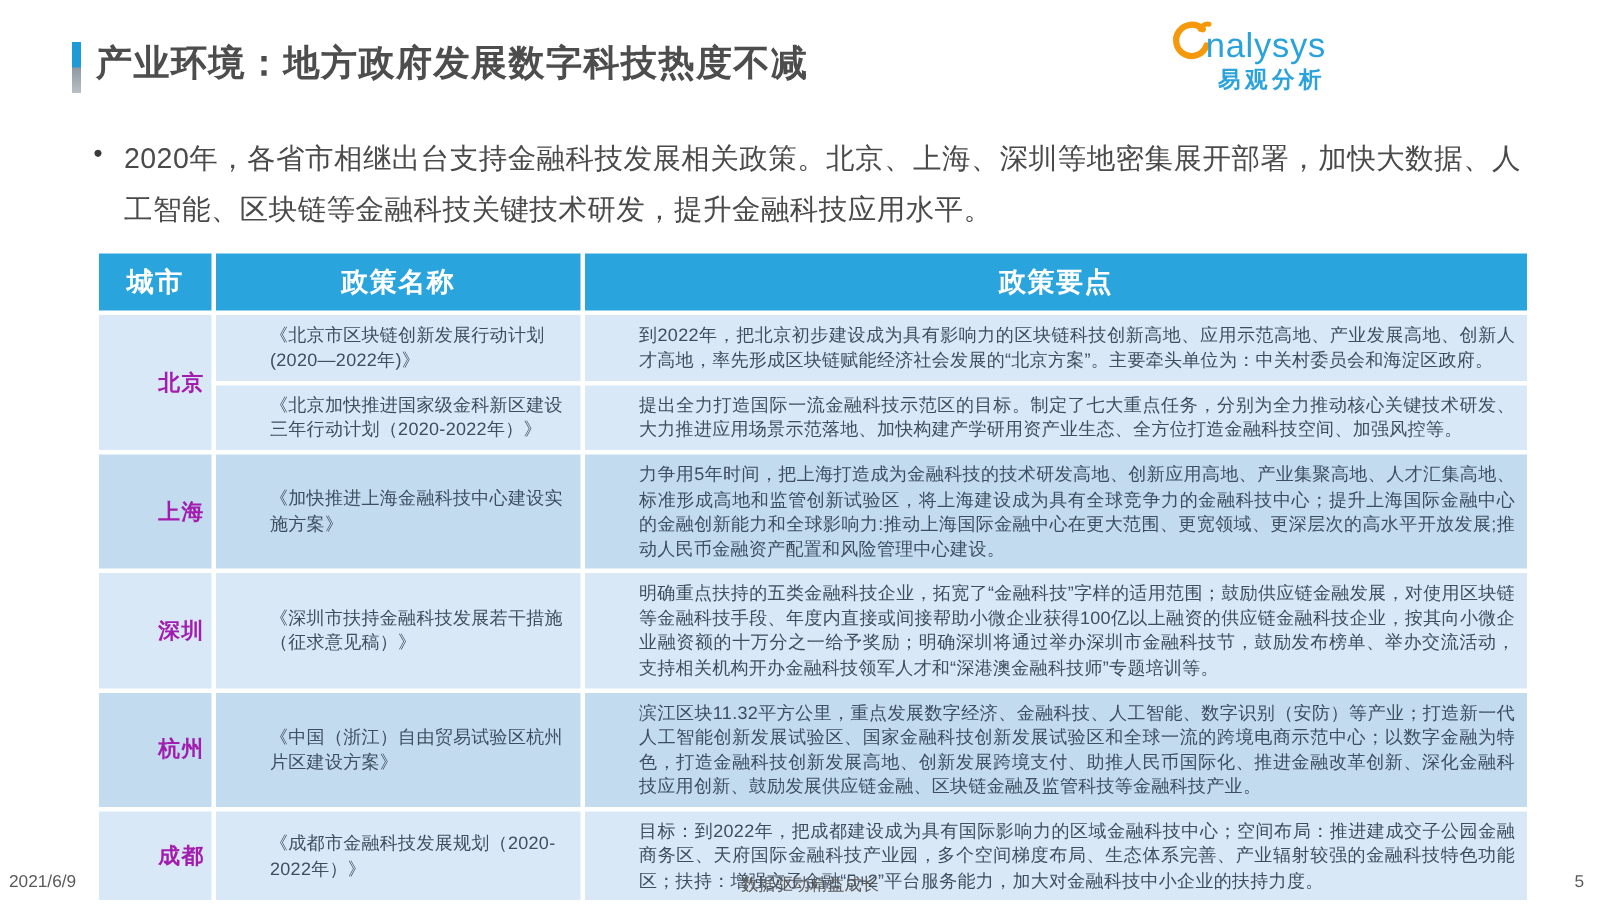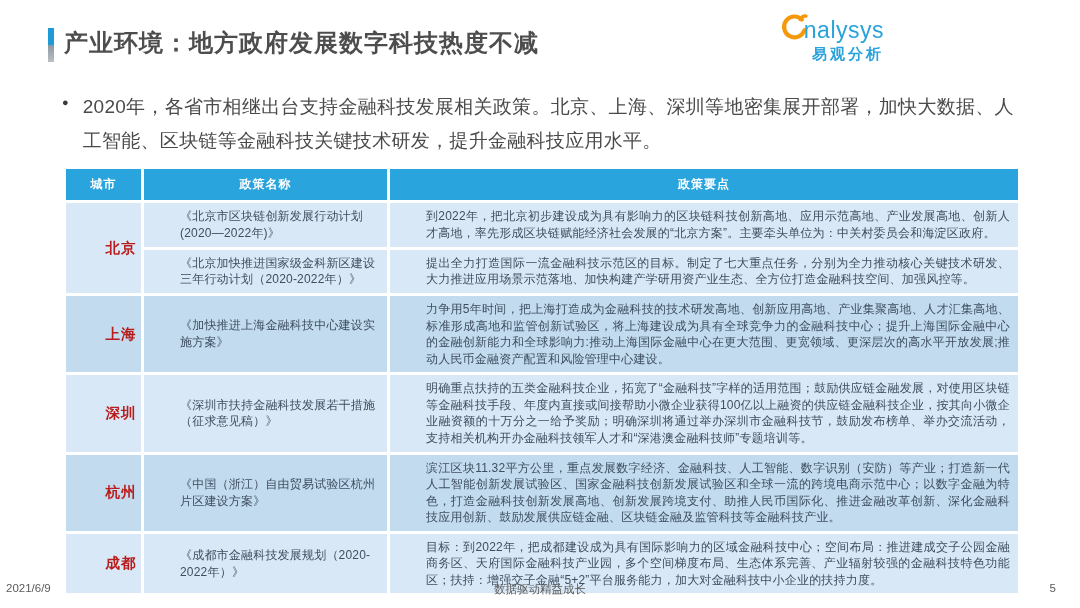--- a/index.html
+++ b/index.html
@@ -45,28 +45,28 @@
   
   table.policy-table {
     position: absolute; top: 166px; left: 63px; width: 955px;
     border-collapse: collapse; table-layout: fixed;
   }
   table.policy-table col.c-city   { width: 78px; }
   table.policy-table col.c-policy { width: 246px; }
   table.policy-table col.c-points { width: 631px; }
   table.policy-table th, table.policy-table td { border: 3px solid #ffffff; padding-left: 36px; }
   table.policy-table th {
-    background: #2aa4dd; color: #ffffff; font-size: 12px; font-weight: bold;
+    background: #2aa4dd; color: #ffffff; font-size: 18px; font-weight: bold;
     padding: 7px 4px; text-align: center; letter-spacing: 1px;
   }
   tr.row-light td { background: #d9e8f6; }
   tr.row-dark  td { background: #c3dbee; }
   td.city {
     text-align: center; vertical-align: middle;
-    font-size: 14.5px; font-weight: bold; color: #b91c1c; letter-spacing: 1px;
+    font-size: 14.5px; font-weight: bold; color: #a21caf; letter-spacing: 1px;
   }
   td.policy {
     vertical-align: middle; font-size: 12px; color: #3e4e61;
     padding: 5px 8px 5px 10px; line-height: 1.4; letter-spacing: 0.2px;
   }
   td.points {
     vertical-align: middle; font-size: 12px; color: #3e4e61;
     padding: 5px 8px 5px 10px; line-height: 1.38; letter-spacing: 0.2px;
     text-align: justify;
   }

